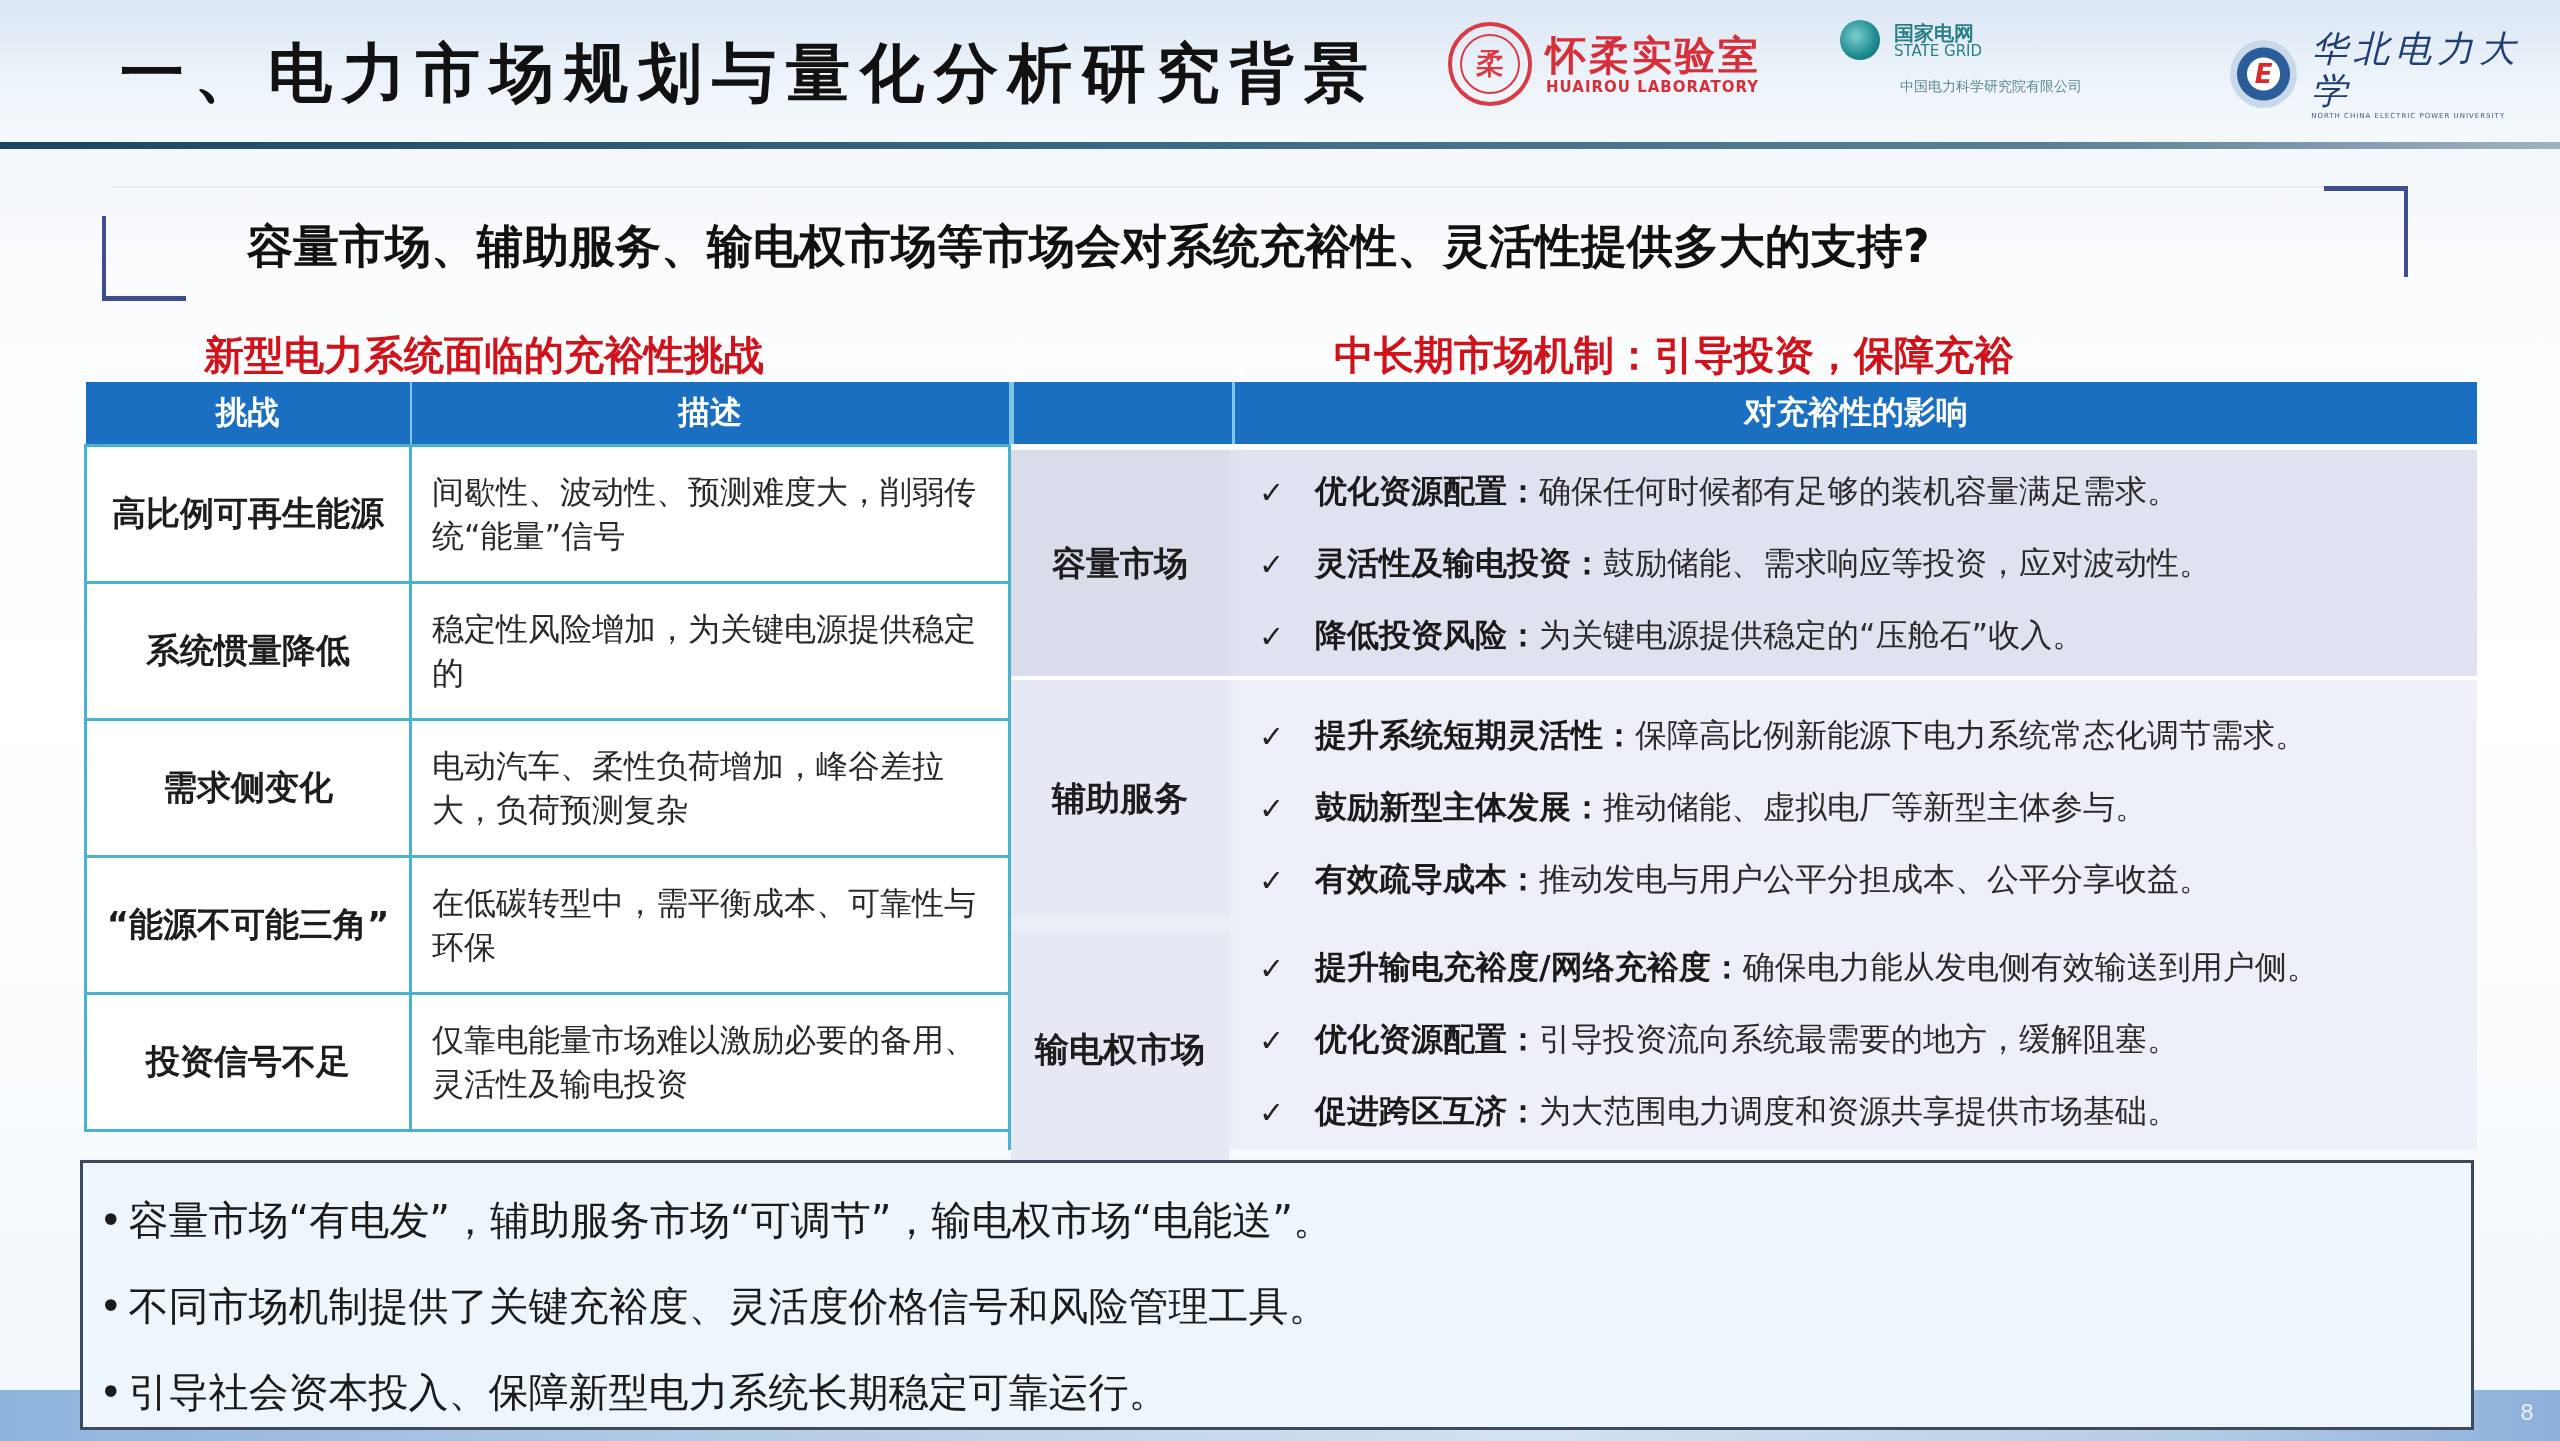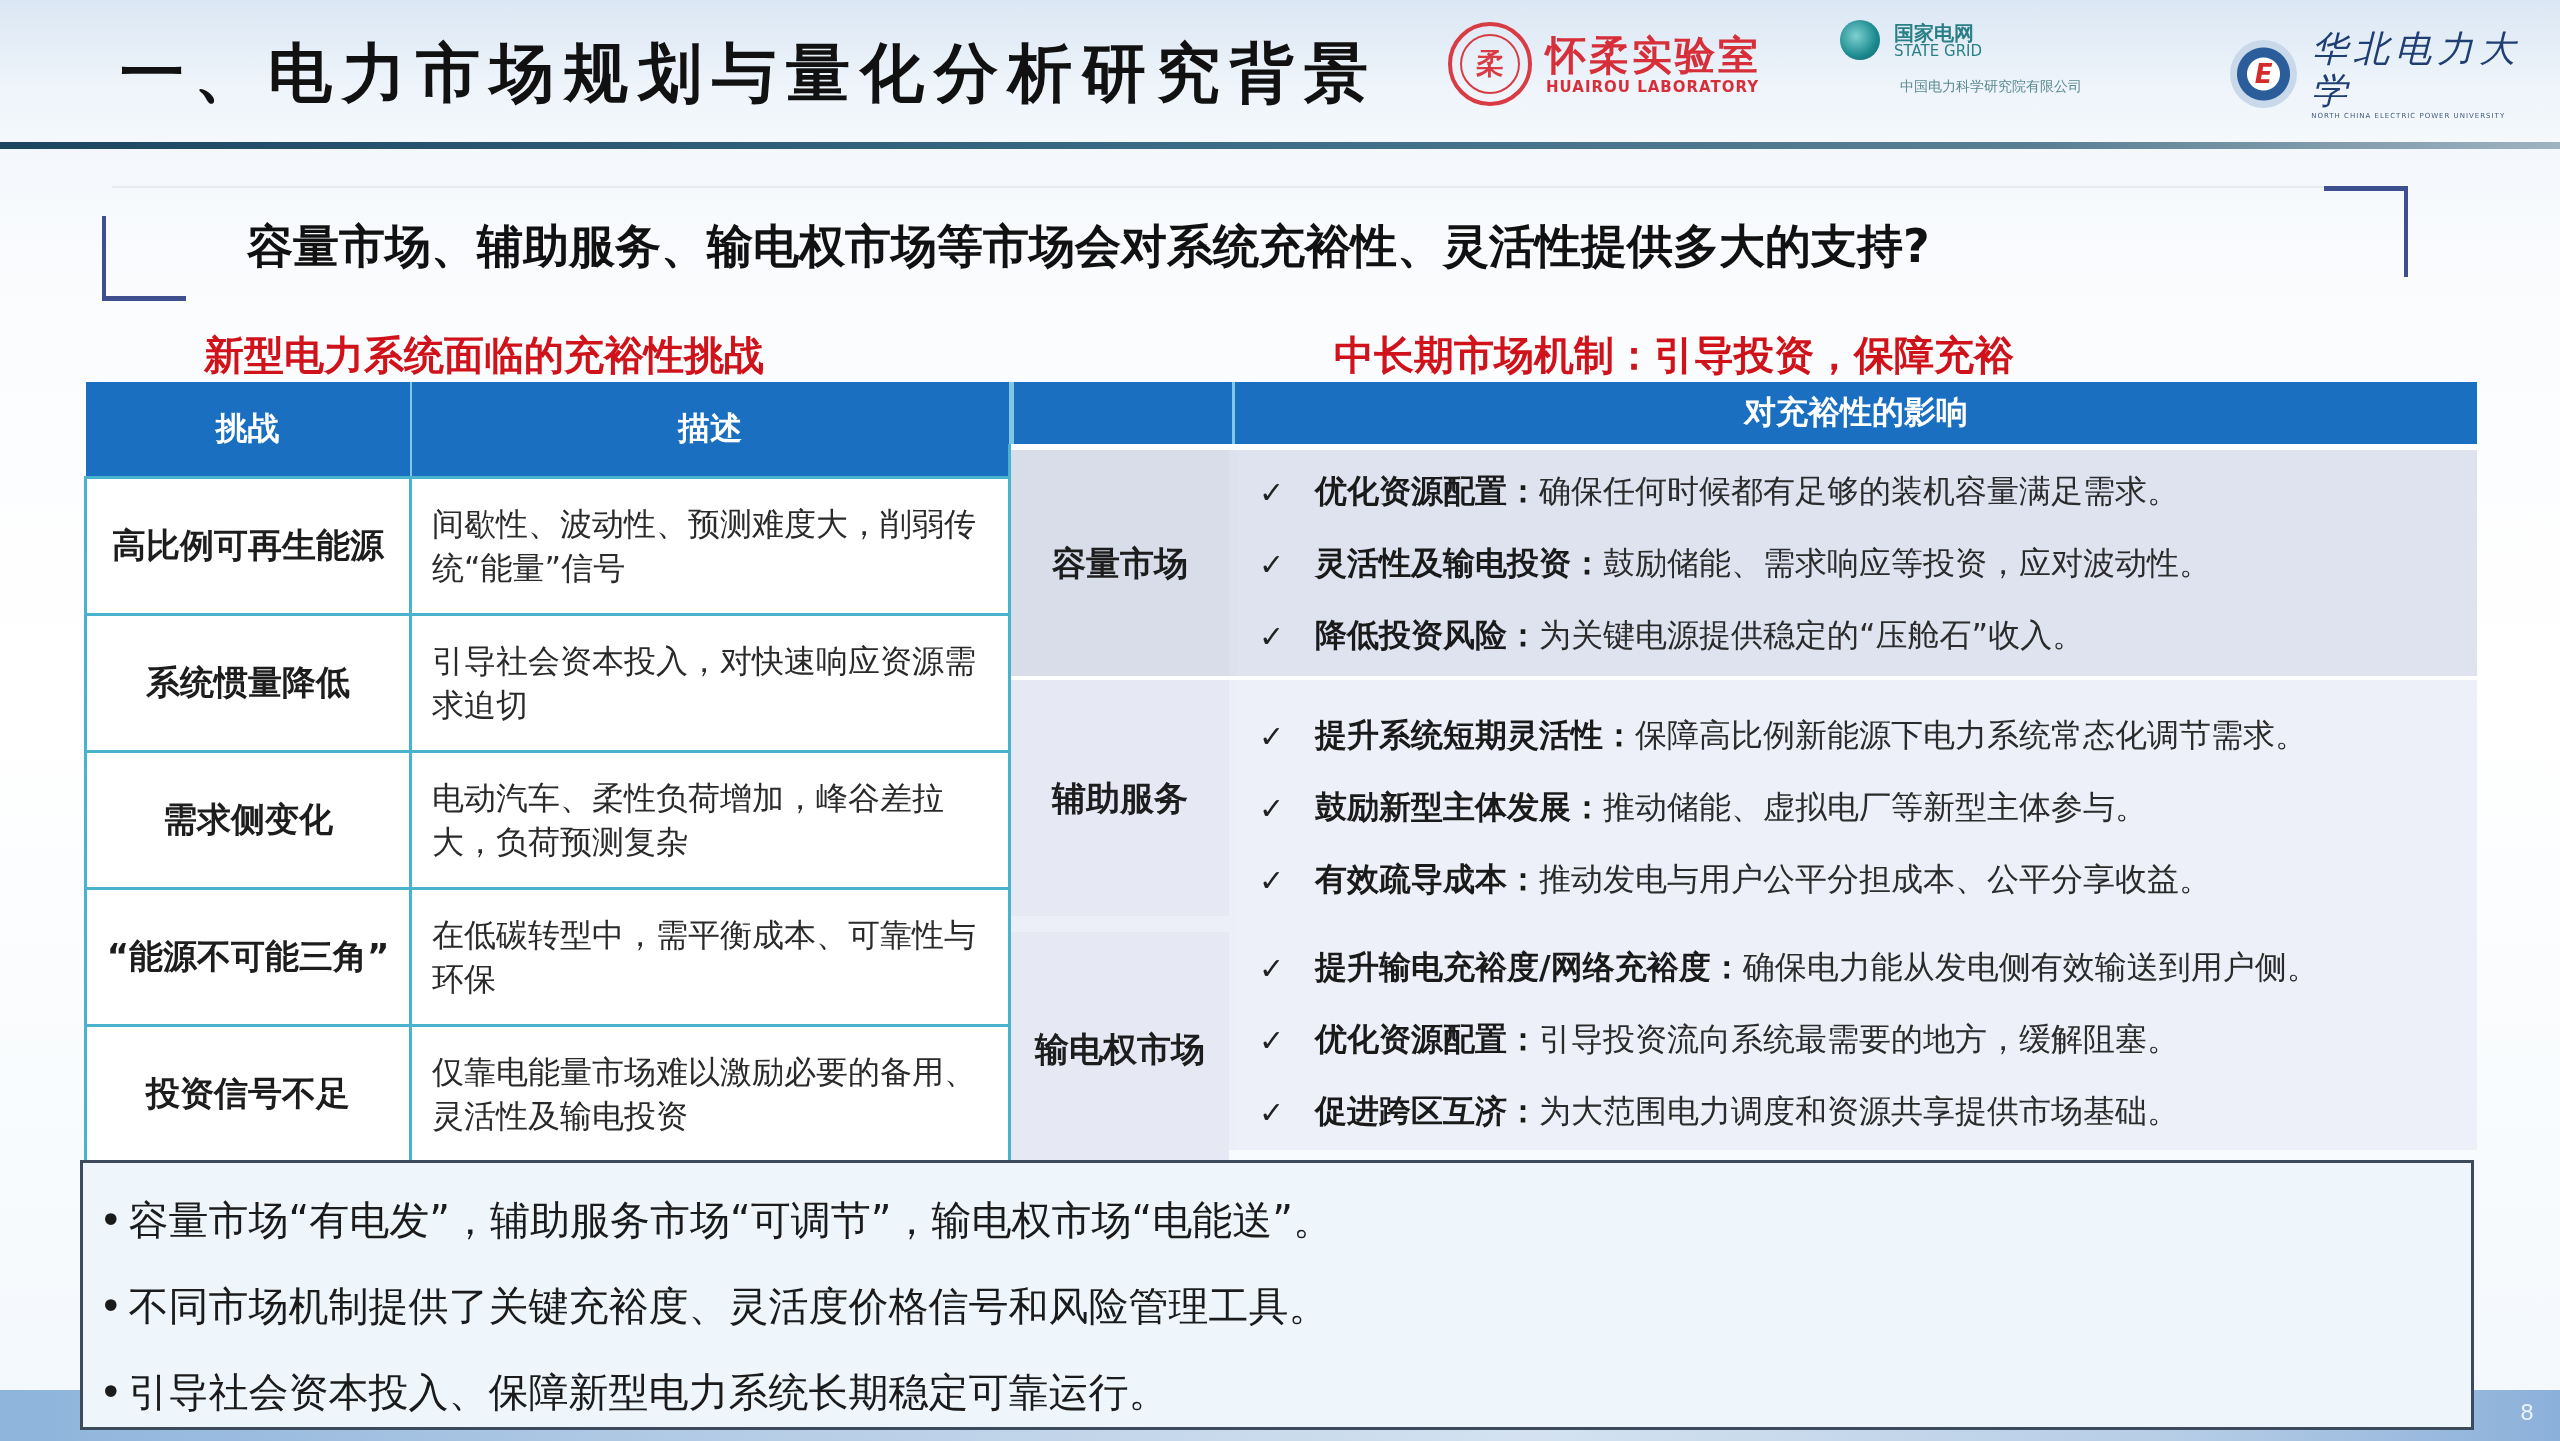--- a/index.html
+++ b/index.html
@@ -70,21 +70,21 @@
     position: absolute; left: 145px; top: 30px; font-size: 46px; font-weight: bold; color: #111; white-space: nowrap;
   }
 
   .sec-title { position: absolute; font-size: 40px; font-weight: bold; color: #d0121b; white-space: nowrap; }
   .sec-left { left: 204px; top: 328px; }
   .sec-right { left: 1334px; top: 328px; }
 
   table { border-collapse: collapse; position: absolute; }
   .tbl-left { left: 84px; top: 382px; width: 927px; }
   .tbl-left th {
-    background: #1a6fc1; color: #fff; font-size: 32px; font-weight: bold; height: 62px; padding: 16px;
+    background: #1a6fc1; color: #fff; font-size: 32px; font-weight: bold; height: 62px; padding: 0;
     border-right: 2px solid #7ec8e6;
   }
   .tbl-left td {
     border: 3px solid #49b3cf; background: #fff; height: 134px; padding: 0 16px; vertical-align: middle;
   }
   .tbl-left td.ch { width: 290px; text-align: center; font-size: 34px; font-weight: bold; color: #1d1d1d; }
   .tbl-left td.ds { font-size: 32px; line-height: 44px; color: #2a2a2a; padding-left: 20px; }
 
   .tbl-right { left: 1011px; top: 382px; width: 1466px; }
   .tbl-right th {
@@ -175,21 +175,21 @@
       <th>描述</th>
     </tr>
   </thead>
   <tbody>
     <tr>
       <td class="ch">高比例可再生能源</td>
       <td class="ds">间歇性、波动性、预测难度大，削弱传统“能量”信号</td>
     </tr>
     <tr>
       <td class="ch">系统惯量降低</td>
-      <td class="ds">引导社会资本投入，对快速响应资源需求迫切</td>
+      <td class="ds">稳定性风险增加，为关键电源提供稳定的</td>
     </tr>
     <tr>
       <td class="ch">需求侧变化</td>
       <td class="ds">电动汽车、柔性负荷增加，峰谷差拉大，负荷预测复杂</td>
     </tr>
     <tr>
       <td class="ch">“能源不可能三角”</td>
       <td class="ds">在低碳转型中，需平衡成本、可靠性与环保</td>
     </tr>
     <tr>

